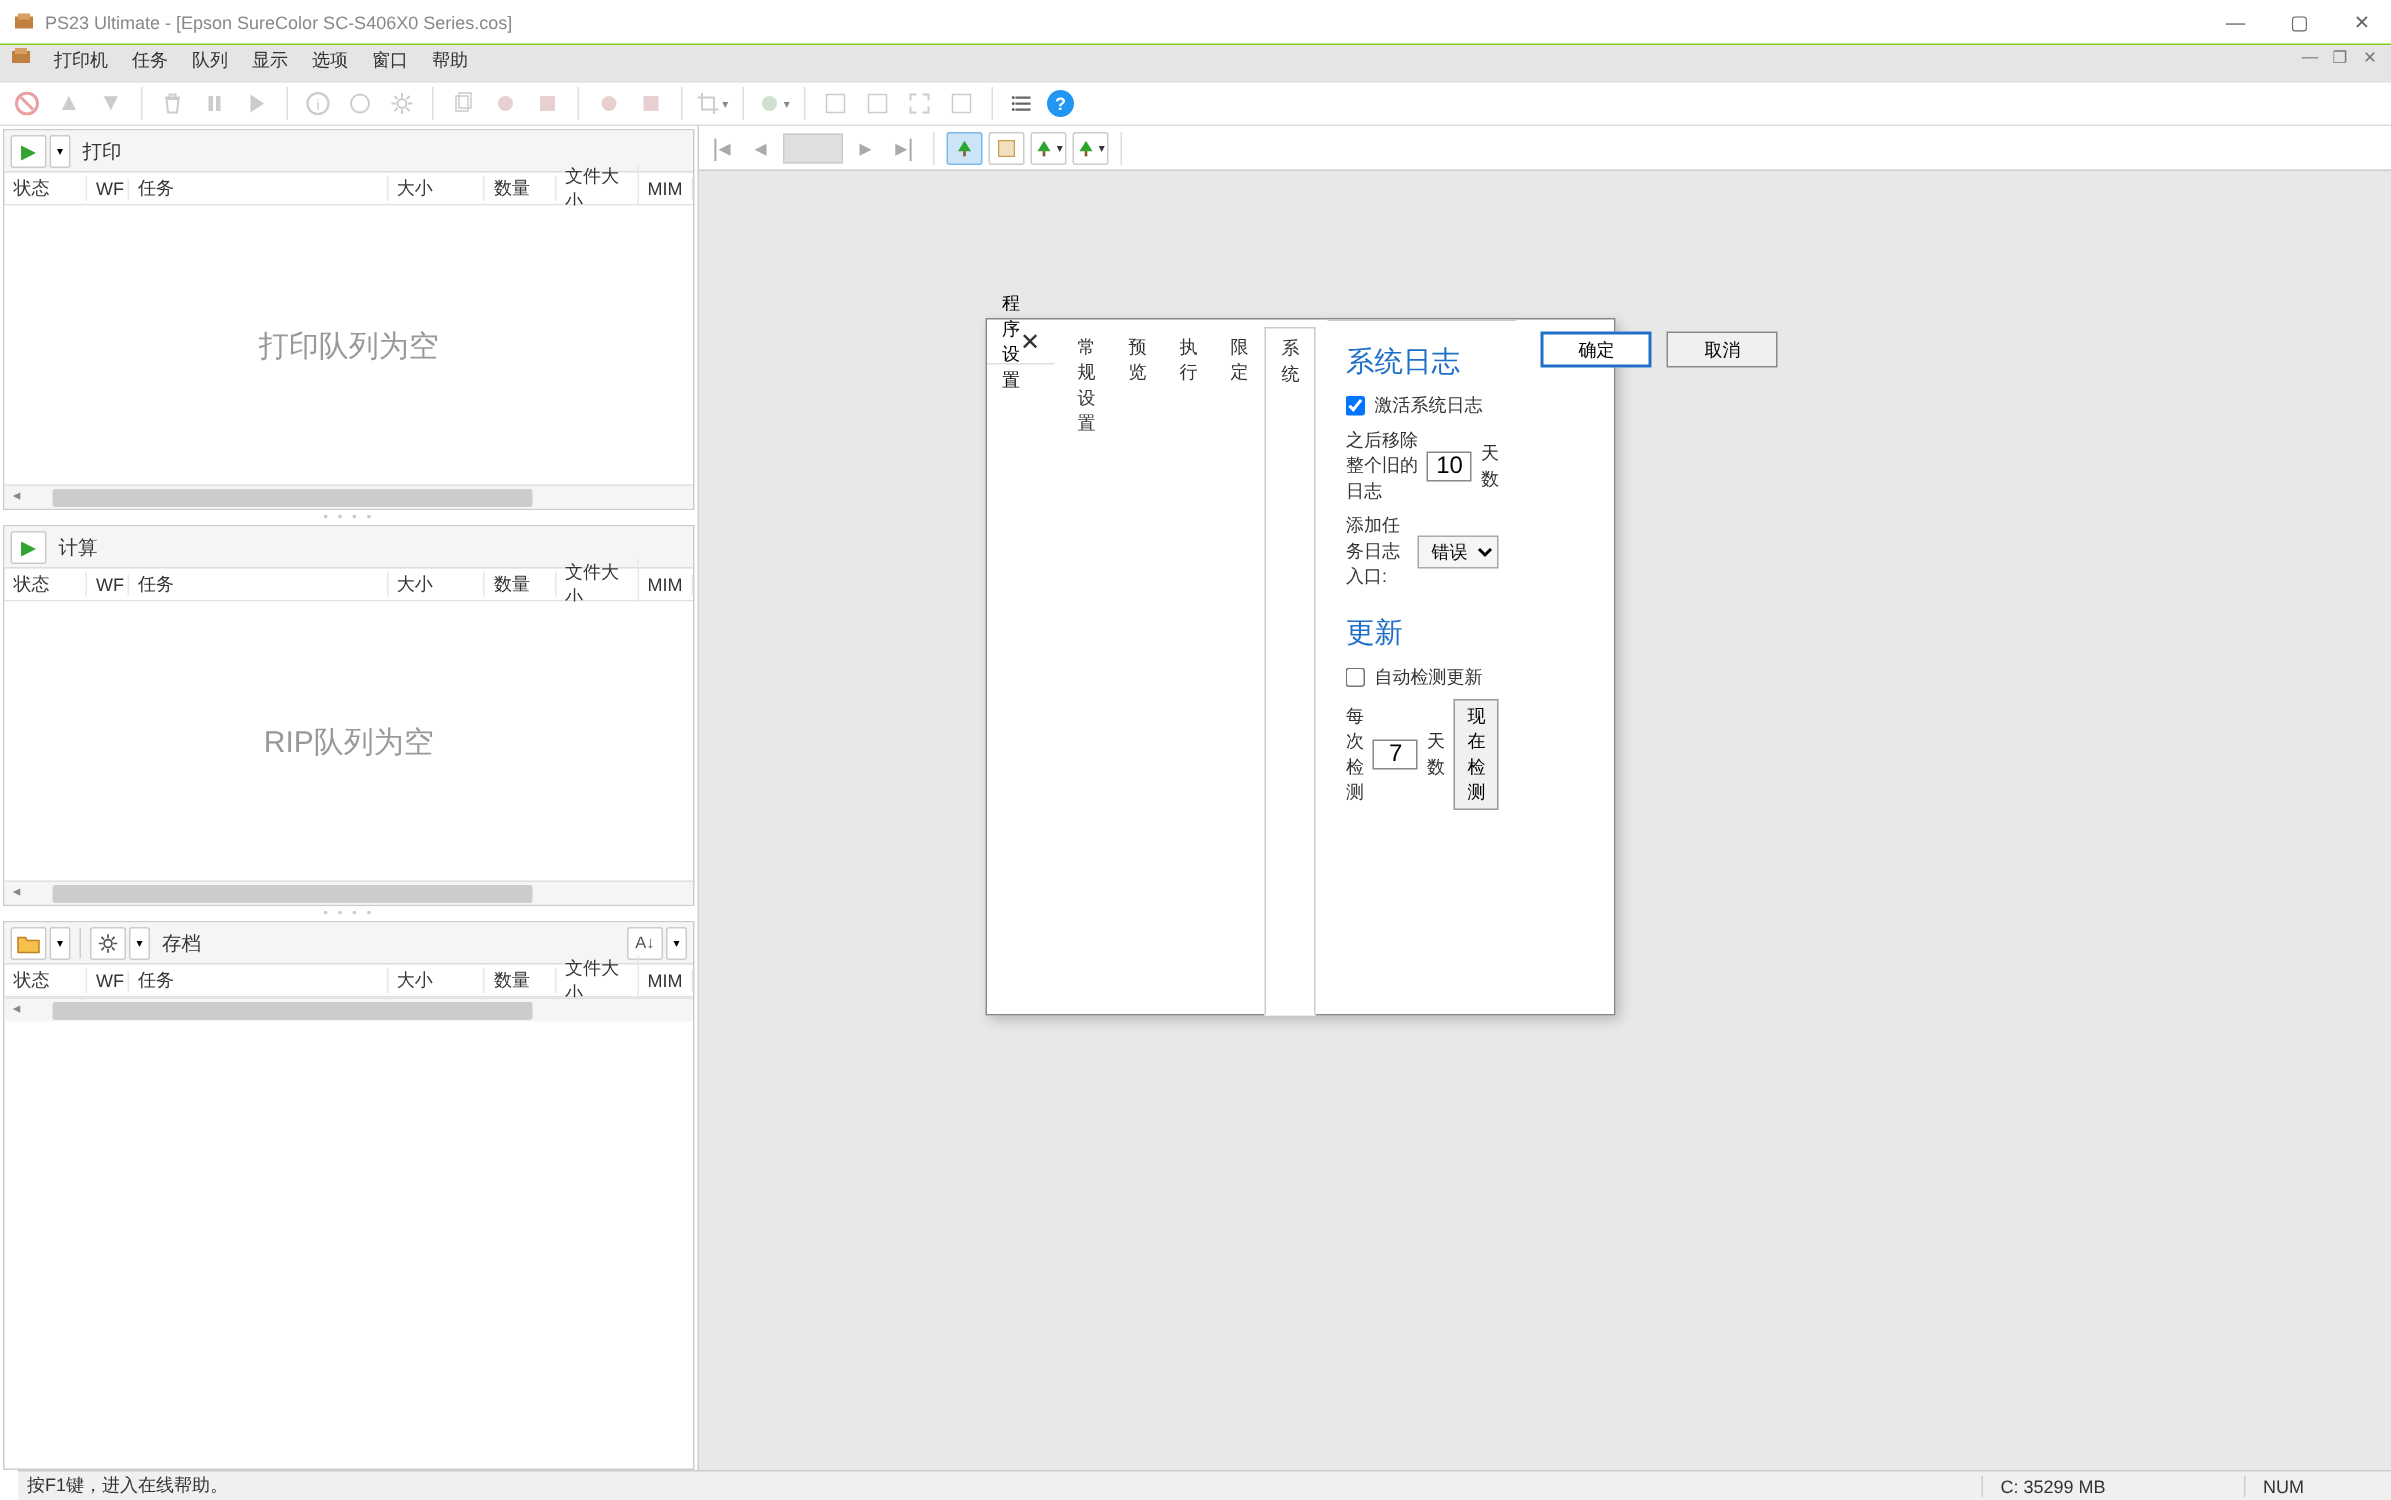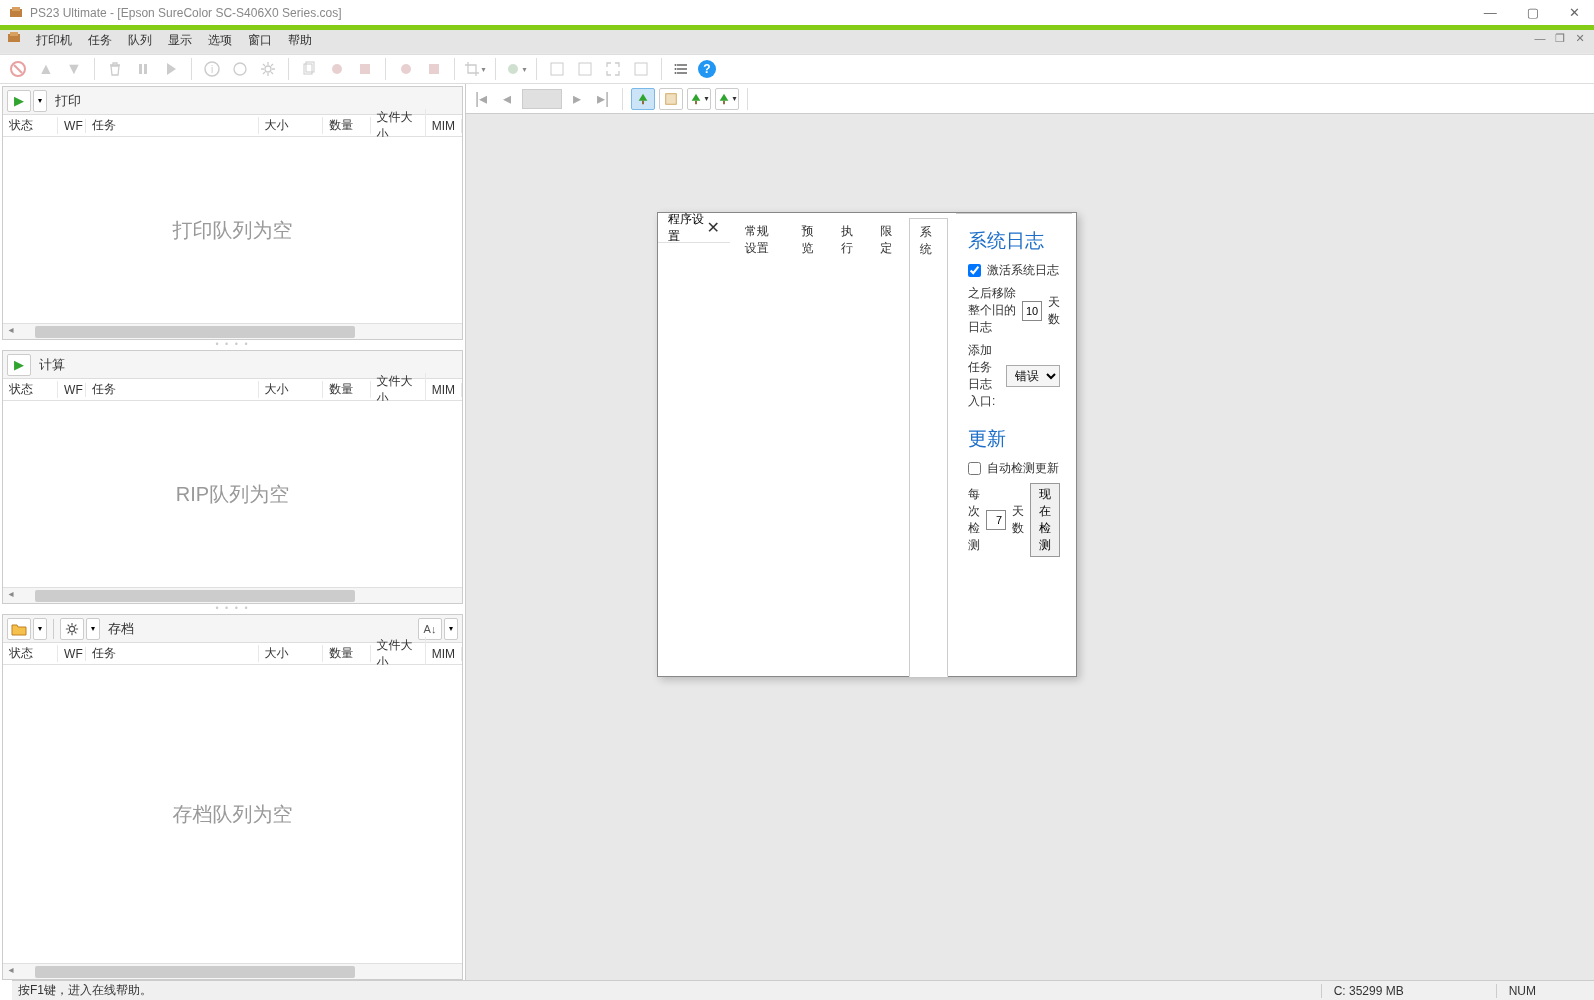--- a/index.html
+++ b/index.html
@@ -1,19 +1,19 @@
 <!DOCTYPE html>
 <html><head>
 <meta charset="utf-8">
 <style>
 * { box-sizing: border-box; margin: 0; padding: 0; font-family: "Microsoft YaHei", "SimSun", sans-serif; }
 body { background: #fff; overflow: hidden; width: 1594px; height: 1000px; position: relative; }
 
 
-.titlebar { height: 30px; background: #fff; border-bottom: 5px solid #84cc16; display: flex; align-items: center; padding: 0 8px; color: #888; font-size: 12px; text-align: center; }
+.titlebar { height: 30px; background: #fff; border-bottom: 1px solid #84cc16; display: flex; align-items: center; padding: 0 8px; color: #888; font-size: 12px; text-align: center; }
 .titlebar .app-icon { width: 16px; height: 16px; margin-right: 6px; }
 .titlebar .win-ctrls { margin-left: auto; display: flex; gap: 18px; color: #666; font-size: 13px; }
 .titlebar .win-ctrls span { cursor: pointer; padding: 2px 6px; }
 
 
 .menubar { height: 24px; background: #e5e5e5; display: flex; align-items: flex-start; padding: 0 6px; font-size: 12px; color: #333; border-bottom: 1px solid #e8e8e8; position: relative; }
 .menubar .m-icon { width: 16px; height: 16px; margin-right: 6px; }
 .menubar .mitem { padding: 2px 8px; cursor: pointer; }
 .menubar .mdi-ctrls { margin-left: auto; display: flex; gap: 4px; }
 .menubar .mdi-ctrls span { width: 16px; height: 16px; font-size: 11px; color: #777; display: flex; align-items: center; justify-content: center; cursor: pointer; }
@@ -68,21 +68,21 @@
 
 .dialog { position: absolute; left: 657px; top: 212px; width: 420px; height: 465px; background: #fff; border: 1px solid #888; box-shadow: 3px 3px 8px rgba(0,0,0,0.2); display: flex; flex-direction: row; }
 .dlg-title { height: 30px; border-bottom: 1px solid #e0e0e0; display: flex; align-items: center; padding: 0 10px; font-size: 12px; }
 .dlg-title .x { margin-left: auto; font-size: 16px; cursor: pointer; color: #333; }
 .dlg-tabs { display: flex; font-size: 12px; margin-top: 4px; padding: 0 4px; }
 .dlg-tabs .tab { padding: 5px 10px; border: 1px solid transparent; color: #333; cursor: pointer; }
 .dlg-tabs .tab.active { border: 1px solid #ccc; border-bottom: 1px solid #fff; background: #fff; position: relative; top: 1px; }
 .dlg-body { border-top: 1px solid #ccc; margin: 0 4px; padding: 10px 12px; flex: 1; font-size: 12px; color: #333; }
 .dlg-body .section-h { color: #1e6fc9; font-size: 19px; margin: 4px 0 8px 0; }
 .dlg-body .row { display: flex; align-items: center; margin: 6px 0; gap: 6px; }
-.dlg-body input[type=text].num { width: 20px; height: 20px; border: 1px solid #888; text-align: right; padding: 0 3px; font-size: 11px; }
+.dlg-body input[type=text].num { width: 30px; height: 20px; border: 1px solid #888; text-align: center; padding: 0 3px; font-size: 16px; }
 .dlg-body select { flex: 1; height: 22px; border: 1px solid #aaa; background: #f5f5f5; font-size: 12px; padding: 0 4px; }
 .dlg-body input[type=checkbox] { width: 13px; height: 13px; }
 .dlg-body .btn-sm { border: 1px solid #999; background: #f0f0f0; padding: 2px 8px; font-size: 12px; }
 .dlg-btns { height: 40px; display: flex; align-items: center; justify-content: flex-end; gap: 10px; padding: 0 12px; }
 .dlg-btns .dbtn { width: 74px; height: 24px; border: 1px solid #888; background: #f0f0f0; font-size: 12px; }
 .dlg-btns .dbtn.primary { border: 2px solid #1e6fc9; background: #fff; }
 
 
 .ic-play { color: #2fa52f; }
 .ic-dis { color: #ccc; }
@@ -319,23 +319,20 @@
       </div>
       <div class="panel-cols">
         <span class="col" style="width:56px">状态</span>
         <span class="col" style="width:28px">WF</span>
         <span class="col" style="width:176px">任务</span>
         <span class="col" style="width:66px">大小</span>
         <span class="col" style="width:48px">数量</span>
         <span class="col" style="width:56px">文件大小</span>
         <span class="col" style="flex:1">MIM</span>
       </div>
-      <div class="panel-body" style="height:160px">
-          <span class="empty">存档队列为空</span>
-        </div>
       <div class="panel-sb">
           <span class="arr">◂</span>
           <div class="thumb"></div>
         </div>
     </div>
 
   </div>
 
   <div class="right">
     <div class="prev-tb">
@@ -408,20 +405,24 @@
       <input type="checkbox" style="">
       <span>自动检测更新</span>
     </div>
     <div class="row">
       <span>每次检测</span>
       <input type="text" class="num" value="7" style="">
       <span>天数</span>
       <button class="btn-sm">现在检测</button>
     </div>
   </div>
+  <div class="dlg-btns">
+    <button class="dbtn primary">确定</button>
+    <button class="dbtn">取消</button>
+  </div>
 </div>
 
 <div class="statusbar">
   <span>按F1键，进入在线帮助。</span>
   <span class="sp"></span>
   <span class="cell">C: 35299 MB</span>
   <span class="cell" style="width:60px"></span>
   <span class="cell">NUM</span>
   <span class="cell" style="width:30px"></span>
 </div>

